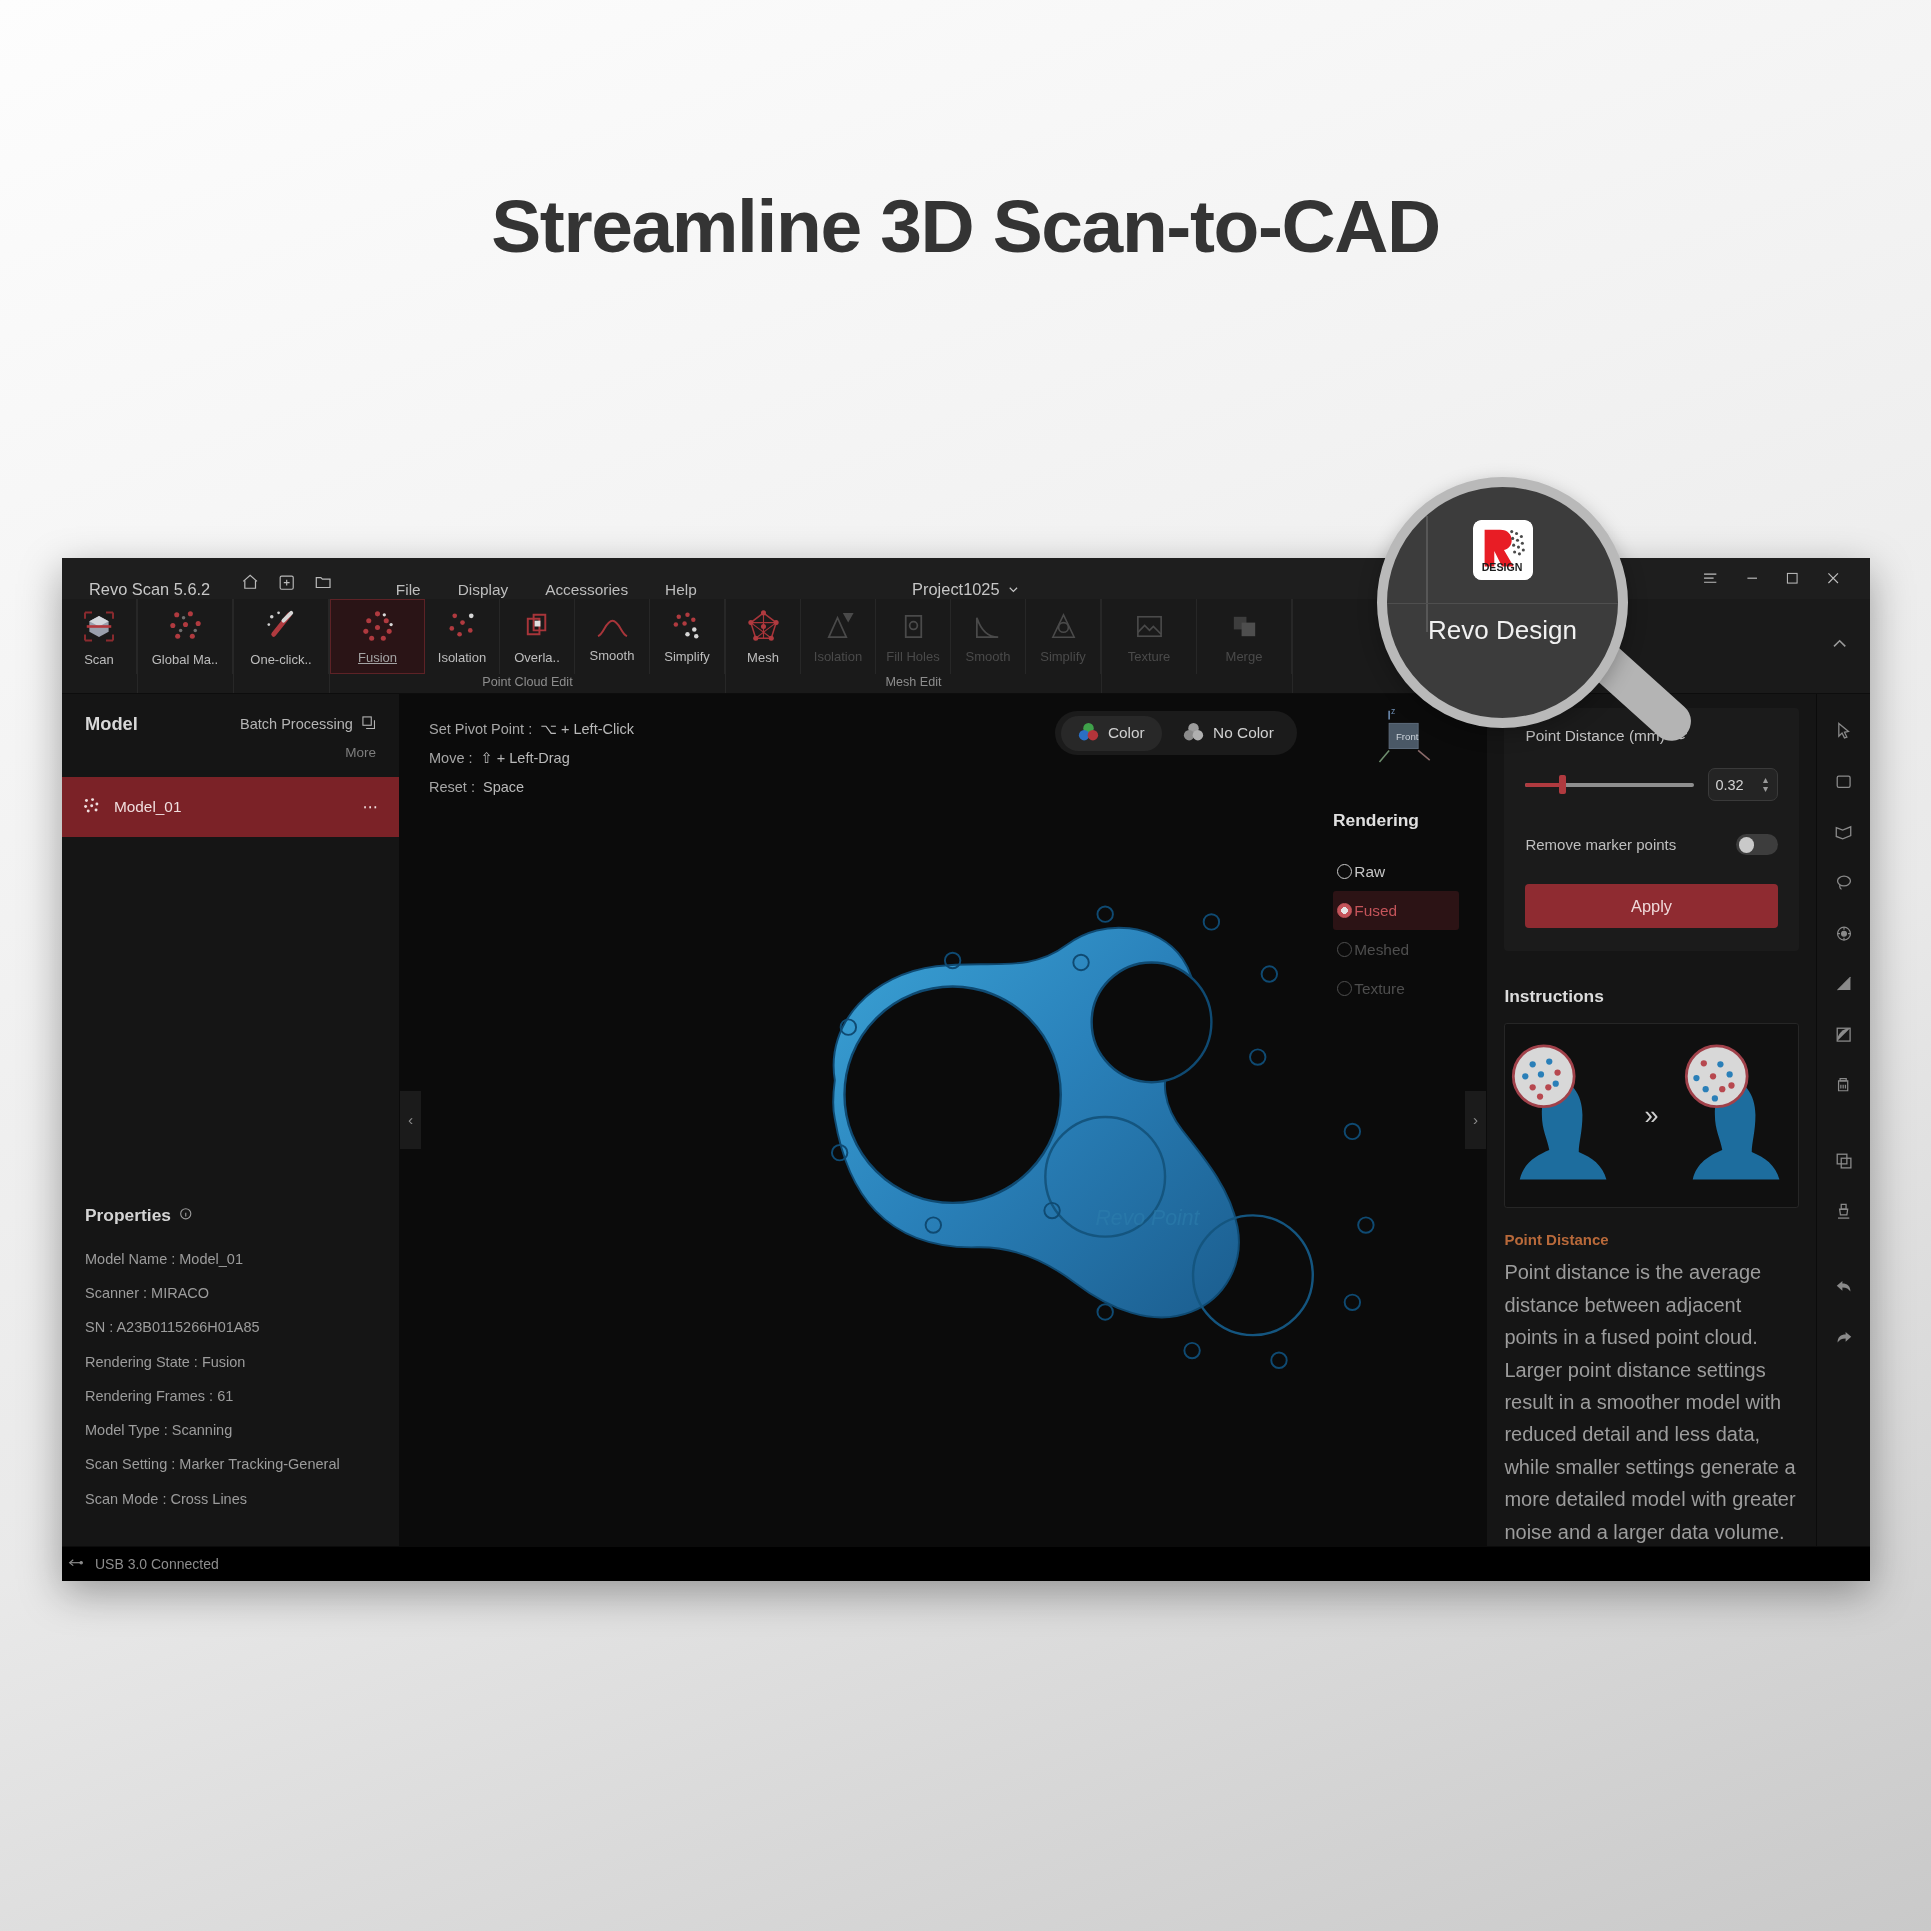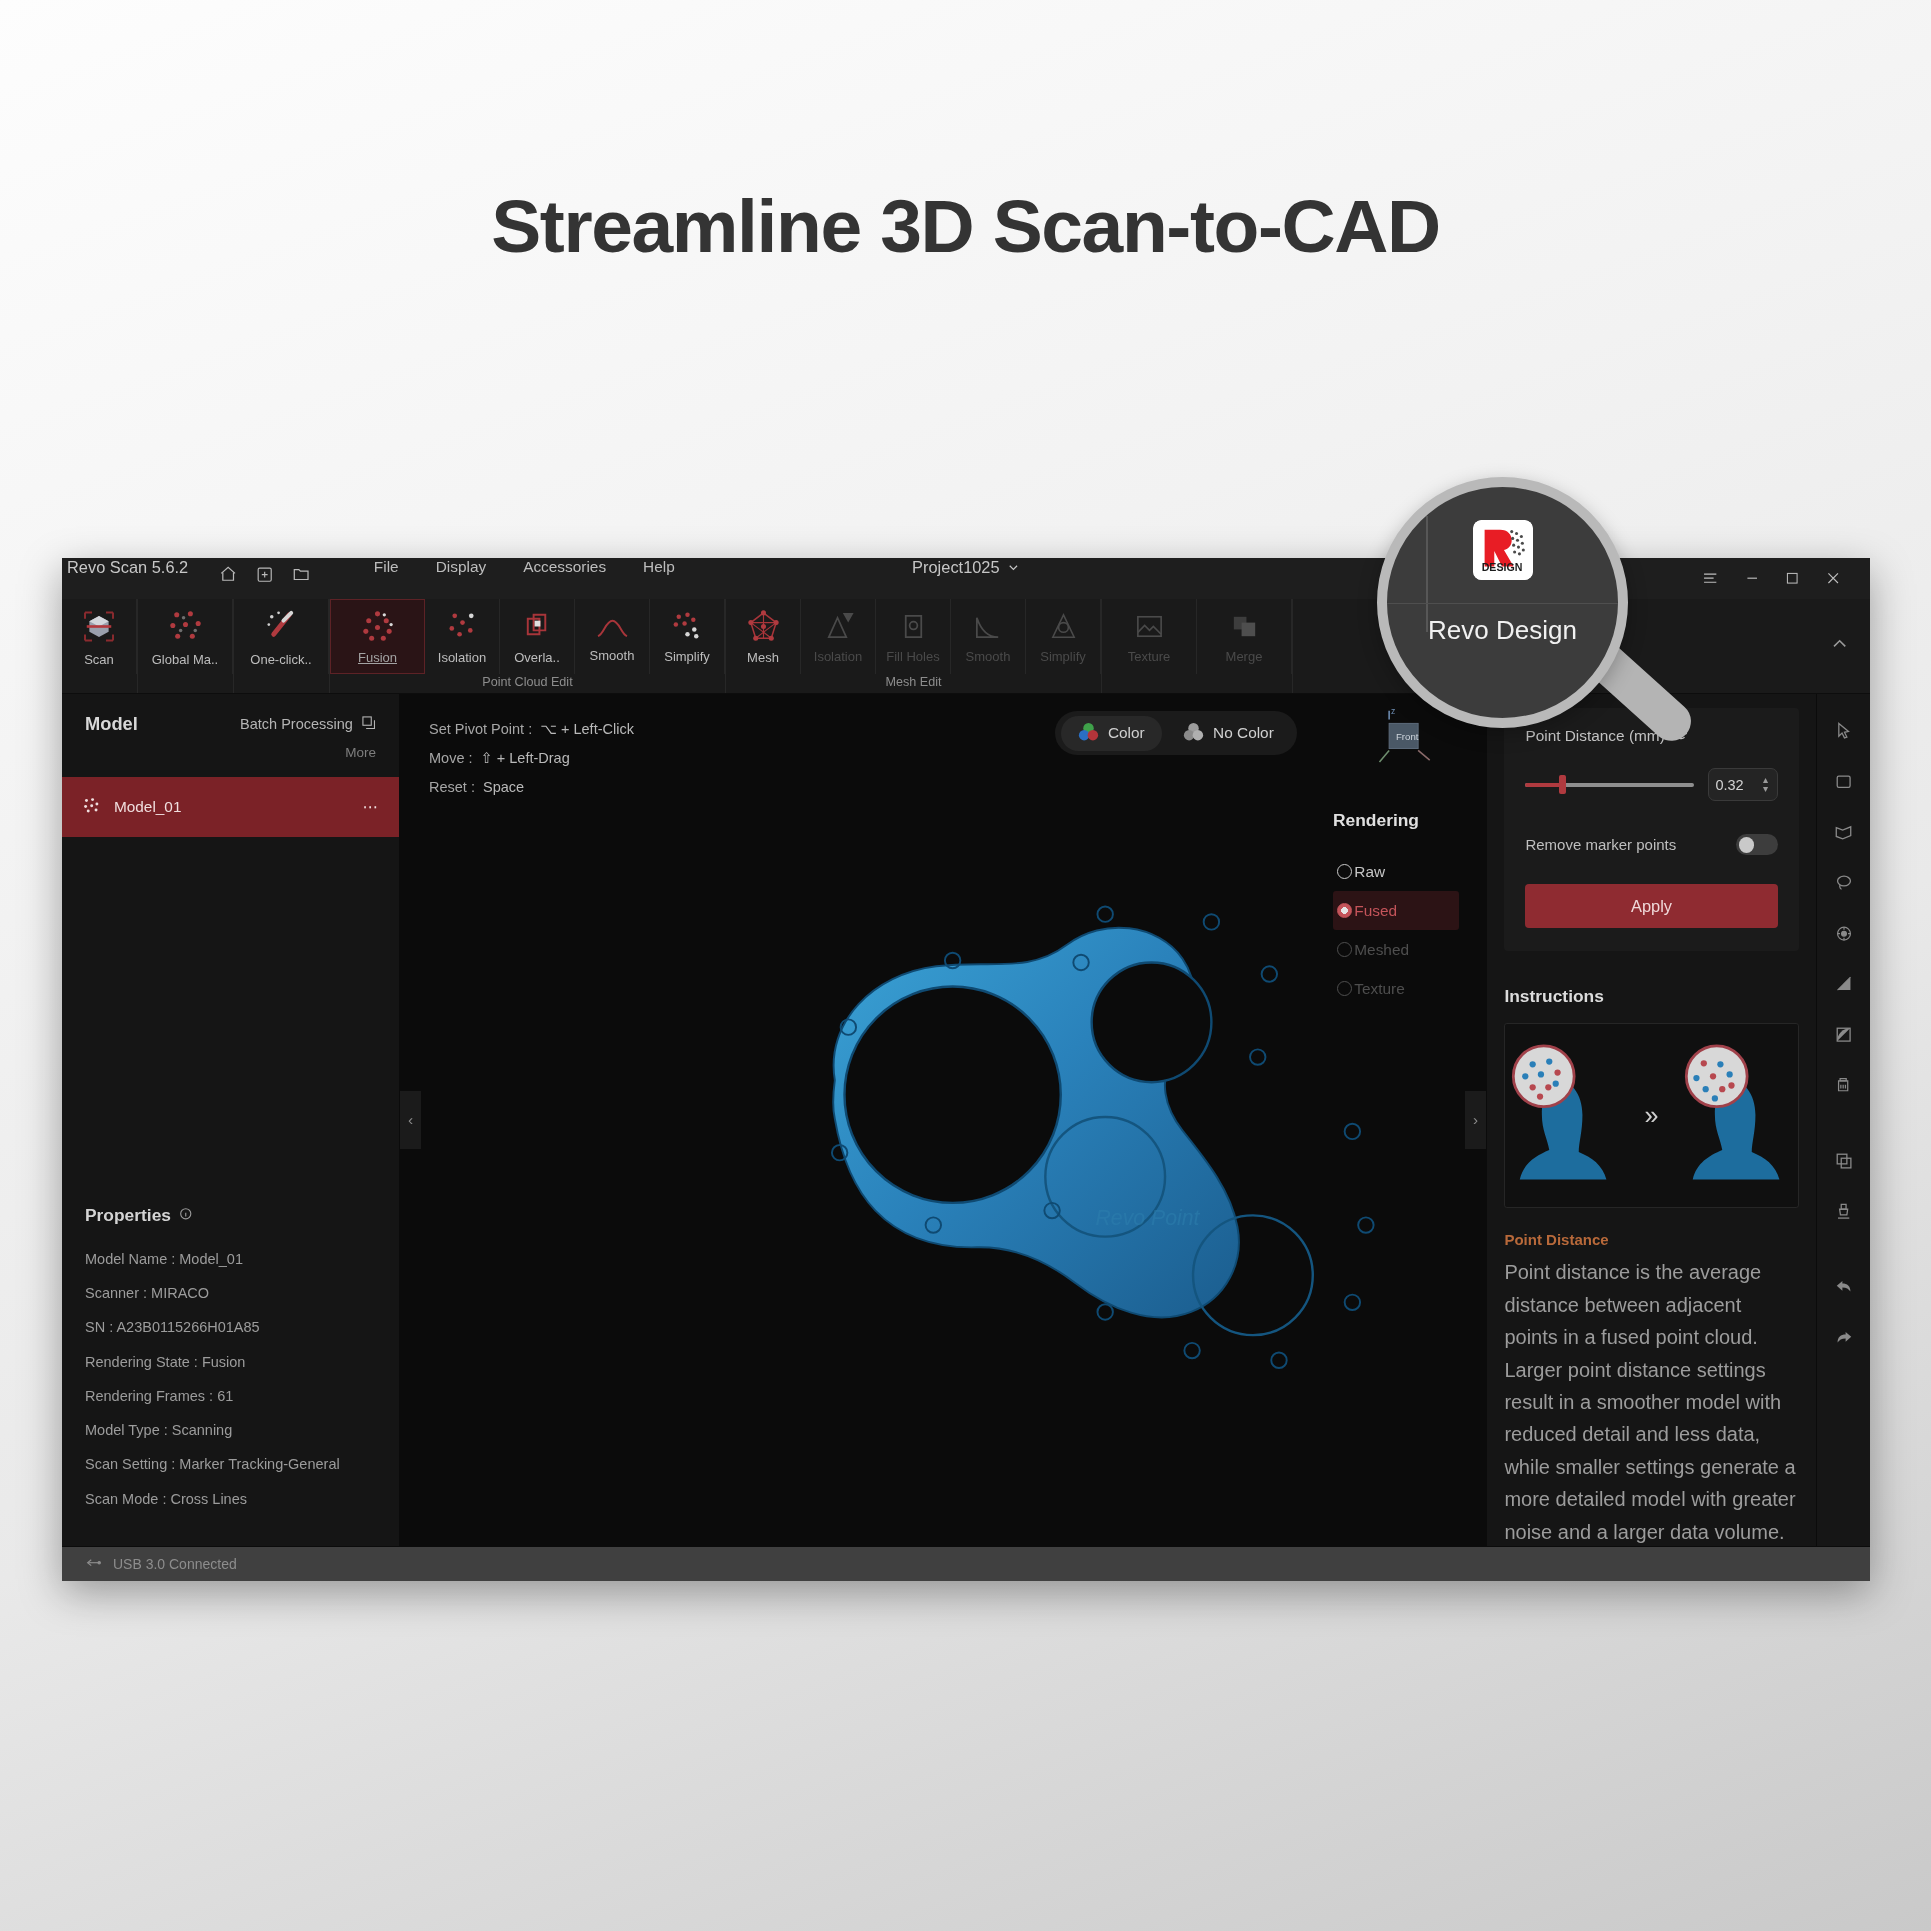--- a/index.html
+++ b/index.html
@@ -16,22 +16,22 @@
     color:#343434; letter-spacing:-1.4px;
   }
   
   .app {
     position:absolute; left:62px; top:558px; width:1808px; height:1023px;
     background:#141414; box-shadow:0 11.6px 39px rgba(0,0,0,.35);
     overflow:hidden; color:#cfcfcf;
   }
   
   .titlebar {
-    height:41px; background:#1e1e1e; display:flex; align-items:flex-start;
-    padding-left:5px; font-size:16.4px; color:#cccccc; position:relative;
+    height:41px; background:#1e1e1e; display:flex; align-items:flex-end;
+    padding-left:27px; font-size:16.4px; color:#cccccc; position:relative;
   }
   .tb-title { margin-right:23px; font-size:16.4px; color:#c8c8c8; }
   .tb-ico { width:33px; height:33px; display:flex; align-items:center; justify-content:center;
             color:#b9b9b9; margin-right:3.9px; }
   .tb-ico svg { display:block; }
   .tb-sep { width:25px; }
   .menu { display:flex; gap:37px; margin-left:27px; font-size:15.4px; color:#bdbdbd;}
   .proj { position:absolute; left:50%; transform:translateX(-50%); font-size:16.4px; color:#c6c6c6;
           display:flex; align-items:center; gap:7.7px;}
   .winctl { position:absolute; right:9.7px; top:0; height:41px; display:flex; align-items:center; gap:25px; padding-right:19.3px;}
@@ -109,22 +109,22 @@
   .instr-img { margin-top:15.4px; height:185px; background:#101010; border:1px solid #262626; border-radius:2.9px;
                display:flex; align-items:center; justify-content:center; gap:19.3px; position:relative; overflow:hidden;}
   .pd-title { margin-top:23px; font-size:15px; color:#b8693a; font-weight:bold;}
   .pd-text { margin-top:8.7px; font-size:20px; line-height:1.62; color:#9c9c9c;}
   
   .iconbar { width:54px; background:#161616; border-left:1px solid #0b0b0b; padding-top:17.4px;
              display:flex; flex-direction:column; align-items:center; gap:11.6px;}
   .ib { width:39px; height:39px; display:flex; align-items:center; justify-content:center; color:#8a8a8a;}
   .ib.gap { margin-top:25px; }
   
-  .statusbar { height:35px; background:#404040; border-top:1px solid #0b0b0b; display:flex; align-items:center;
-               padding-left:22px; gap:11.6px; font-size:14px; color:#8d8d8d;}
+  .statusbar { height:35px; background:#000000; border-top:1px solid #0b0b0b; display:flex; align-items:center;
+               padding-left:4px; gap:11.6px; font-size:14px; color:#8d8d8d;}
   
   .mag-handle { position:absolute; left:1535px; top:579px; width:203px; height:39px; background:#b4b4b4;
       border-radius:19.3px; transform:rotate(42deg); transform-origin:left center; z-index:40;}
   .mag { position:absolute; left:1377px; top:477px; width:251px; height:251px; border-radius:50%;
       background:#3c3c3c; border:10.6px solid #b9b9b9; z-index:50; overflow:hidden;
       display:flex; flex-direction:column; align-items:center; justify-content:flex-start;
       box-shadow:0 5.8px 19.3px rgba(0,0,0,.25);}
   .mag-inner-line { position:absolute; left:0; right:0; top:116px; height:1px; background:#4f4f4f;}
   .mag-logo { margin-top:33px; width:60px; height:60px; background:#fff; border-radius:8.7px; position:relative; overflow:hidden;}
   .mag-label { margin-top:35px; font-size:26px; color:#f1f1f1;}

